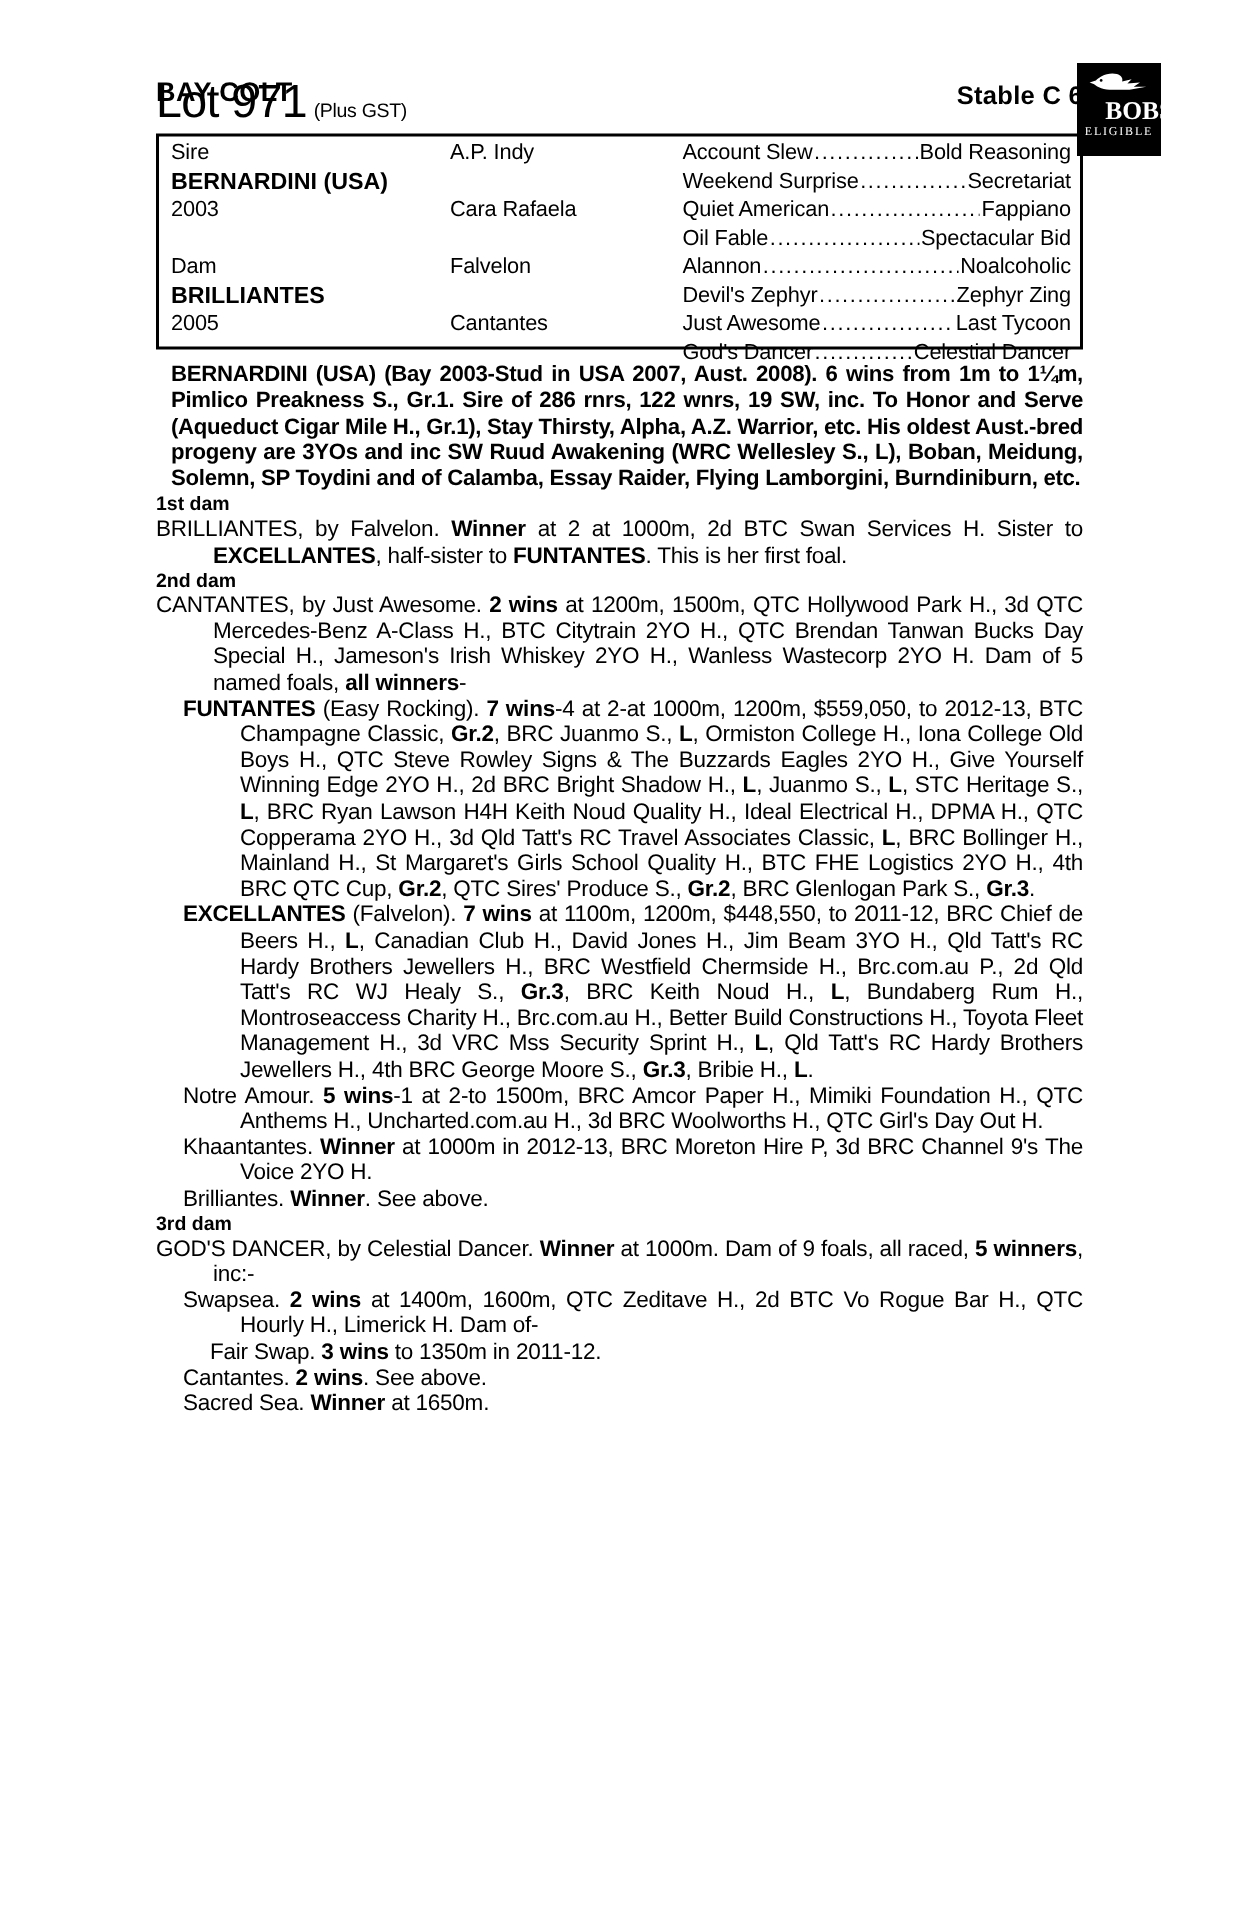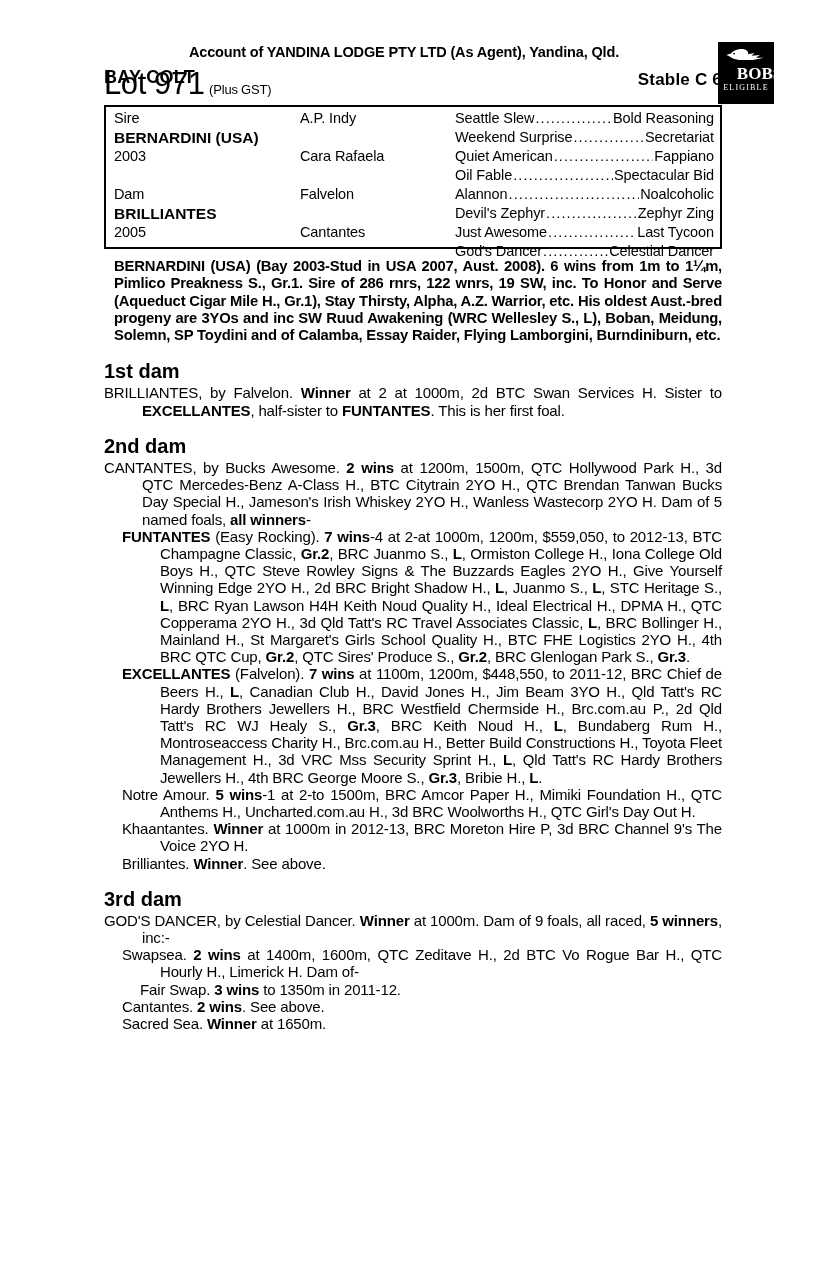--- a/index.html
+++ b/index.html
@@ -218,22 +218,21 @@
     line-height: 17.3px;
     text-align: justify;
     letter-spacing: -0.2px;
     padding-left: 10px;
     padding-right: 0px;
   }
 
   
   .dam-head {
     font-weight: bold;
-    font-size: 20px;
-    margin-top: 16px;
+    font-size: 13px;
     margin-bottom: 1px;
     letter-spacing: 0px;
   }
   .entry {
     font-size: 15px;
     line-height: 17.2px;
     text-align: justify;
     text-justify: inter-word;
     letter-spacing: -0.15px;
   }
@@ -252,39 +251,38 @@
     <div class="bobs-logo">
       <svg class="bobs-bird" viewBox="0 0 60 26">
         <path d="M6 14 C10 7, 20 3, 28 5 C32 6, 34 9, 33 12 L42 10 L38 14 L50 13 L44 17 L56 17 L40 20 L24 20 C16 20, 9 18, 6 14 Z" fill="#ffffff"></path>
         <circle cx="13" cy="11" r="1.3" fill="#000000"></circle>
         <path d="M2 13 L8 11 L7 15 Z" fill="#ffffff"></path>
       </svg>
       <div class="bobs-word">BOBS</div>
       <div class="bobs-sub">ELIGIBLE</div>
     </div>
 
-    <div class="account-line">Account of YANDINA LODGE PTY LTD (As Agent), Yandina, Qld.</div>
 
     <div class="lot-row">
       <div class="lot-left">
         <span class="lot-number">Lot 971</span>
         <span class="lot-gst">(Plus GST)</span>
       </div>
       <div class="colt-title">BAY COLT</div>
       <div class="stable">Stable C 6</div>
     </div>
 
   </div>
 
   <div class="ped-table" id="ped-table">
       <div class="ped-row">
         <div class="ped-col1">Sire</div>
         <div class="ped-col2">A.P. Indy</div>
         <div class="ped-col3">
-          <span class="ped-gp">Seattle Slew</span>
+          <span class="ped-gp">Account Slew</span>
           <span class="ped-dots">............................................................</span>
           <span class="ped-gd">Bold Reasoning</span>
         </div>
       </div>
       <div class="ped-row">
         <div class="ped-col1 bold">BERNARDINI (USA)</div>
         <div class="ped-col2"></div>
         <div class="ped-col3">
           <span class="ped-gp">Weekend Surprise</span>
           <span class="ped-dots">............................................................</span>
@@ -346,21 +344,21 @@
         </div>
       </div>
     </div>
 
   <div class="sire-para">BERNARDINI (USA) (Bay 2003-Stud in USA 2007, Aust. 2008). 6 wins from 1m to 1¼m, Pimlico Preakness S., Gr.1. Sire of 286 rnrs, 122 wnrs, 19 SW, inc. To Honor and Serve (Aqueduct Cigar Mile H., Gr.1), Stay Thirsty, Alpha, A.Z. Warrior, etc. His oldest Aust.-bred progeny are 3YOs and inc SW Ruud Awakening (WRC Wellesley S., L), Boban, Meidung, Solemn, SP Toydini and of Calamba, Essay Raider, Flying Lamborgini, Burndiniburn, etc.</div>
 
   <div id="dam-sections">
       <div class="dam-head">1st dam</div>
       <div class="entry lvl0h"><span>BRILLIANTES, by Falvelon. </span><b>Winner</b><span> at 2 at 1000m, 2d BTC Swan Services H. Sister to </span><b>EXCELLANTES</b><span>, half-sister to </span><b>FUNTANTES</b><span>. This is her first foal.</span></div>
       <div class="dam-head">2nd dam</div>
-      <div class="entry lvl0h"><span>CANTANTES, by Bucks Awesome. </span><b>2 wins</b><span> at 1200m, 1500m, QTC Hollywood Park H., 3d QTC Mercedes-Benz A-Class H., BTC Citytrain 2YO H., QTC Brendan Tanwan Bucks Day Special H., Jameson's Irish Whiskey 2YO H., Wanless Wastecorp 2YO H. Dam of 5 named foals, </span><b>all winners</b><span>-</span></div>
+      <div class="entry lvl0h"><span>CANTANTES, by Just Awesome. </span><b>2 wins</b><span> at 1200m, 1500m, QTC Hollywood Park H., 3d QTC Mercedes-Benz A-Class H., BTC Citytrain 2YO H., QTC Brendan Tanwan Bucks Day Special H., Jameson's Irish Whiskey 2YO H., Wanless Wastecorp 2YO H. Dam of 5 named foals, </span><b>all winners</b><span>-</span></div>
       <div class="entry lvl1"><b>FUNTANTES</b><span> (Easy Rocking). </span><b>7 wins</b><span>-4 at 2-at 1000m, 1200m, $559,050, to 2012-13, BTC Champagne Classic, </span><b>Gr.2</b><span>, BRC Juanmo S., </span><b>L</b><span>, Ormiston College H., Iona College Old Boys H., QTC Steve Rowley Signs &amp; The Buzzards Eagles 2YO H., Give Yourself Winning Edge 2YO H., 2d BRC Bright Shadow H., </span><b>L</b><span>, Juanmo S., </span><b>L</b><span>, STC Heritage S., </span><b>L</b><span>, BRC Ryan Lawson H4H Keith Noud Quality H., Ideal Electrical H., DPMA H., QTC Copperama 2YO H., 3d Qld Tatt's RC Travel Associates Classic, </span><b>L</b><span>, BRC Bollinger H., Mainland H., St Margaret's Girls School Quality H., BTC FHE Logistics 2YO H., 4th BRC QTC Cup, </span><b>Gr.2</b><span>, QTC Sires' Produce S., </span><b>Gr.2</b><span>, BRC Glenlogan Park S., </span><b>Gr.3</b><span>.</span></div>
       <div class="entry lvl1"><b>EXCELLANTES</b><span> (Falvelon). </span><b>7 wins</b><span> at 1100m, 1200m, $448,550, to 2011-12, BRC Chief de Beers H., </span><b>L</b><span>, Canadian Club H., David Jones H., Jim Beam 3YO H., Qld Tatt's RC Hardy Brothers Jewellers H., BRC Westfield Chermside H., Brc.com.au P., 2d Qld Tatt's RC WJ Healy S., </span><b>Gr.3</b><span>, BRC Keith Noud H., </span><b>L</b><span>, Bundaberg Rum H., Montroseaccess Charity H., Brc.com.au H., Better Build Constructions H., Toyota Fleet Management H., 3d VRC Mss Security Sprint H., </span><b>L</b><span>, Qld Tatt's RC Hardy Brothers Jewellers H., 4th BRC George Moore S., </span><b>Gr.3</b><span>, Bribie H., </span><b>L</b><span>.</span></div>
       <div class="entry lvl1"><span>Notre Amour. </span><b>5 wins</b><span>-1 at 2-to 1500m, BRC Amcor Paper H., Mimiki Foundation H., QTC Anthems H., Uncharted.com.au H., 3d BRC Woolworths H., QTC Girl's Day Out H.</span></div>
       <div class="entry lvl1"><span>Khaantantes. </span><b>Winner</b><span> at 1000m in 2012-13, BRC Moreton Hire P, 3d BRC Channel 9's The Voice 2YO H.</span></div>
       <div class="entry lvl1"><span>Brilliantes. </span><b>Winner</b><span>. See above.</span></div>
       <div class="dam-head">3rd dam</div>
       <div class="entry lvl0h"><span>GOD'S DANCER, by Celestial Dancer. </span><b>Winner</b><span> at 1000m. Dam of 9 foals, all raced, </span><b>5 winners</b><span>, inc:-</span></div>
       <div class="entry lvl1"><span>Swapsea. </span><b>2 wins</b><span> at 1400m, 1600m, QTC Zeditave H., 2d BTC Vo Rogue Bar H., QTC Hourly H., Limerick H. Dam of-</span></div>
       <div class="entry lvl2"><span>Fair Swap. </span><b>3 wins</b><span> to 1350m in 2011-12.</span></div>
       <div class="entry lvl1"><span>Cantantes. </span><b>2 wins</b><span>. See above.</span></div>

